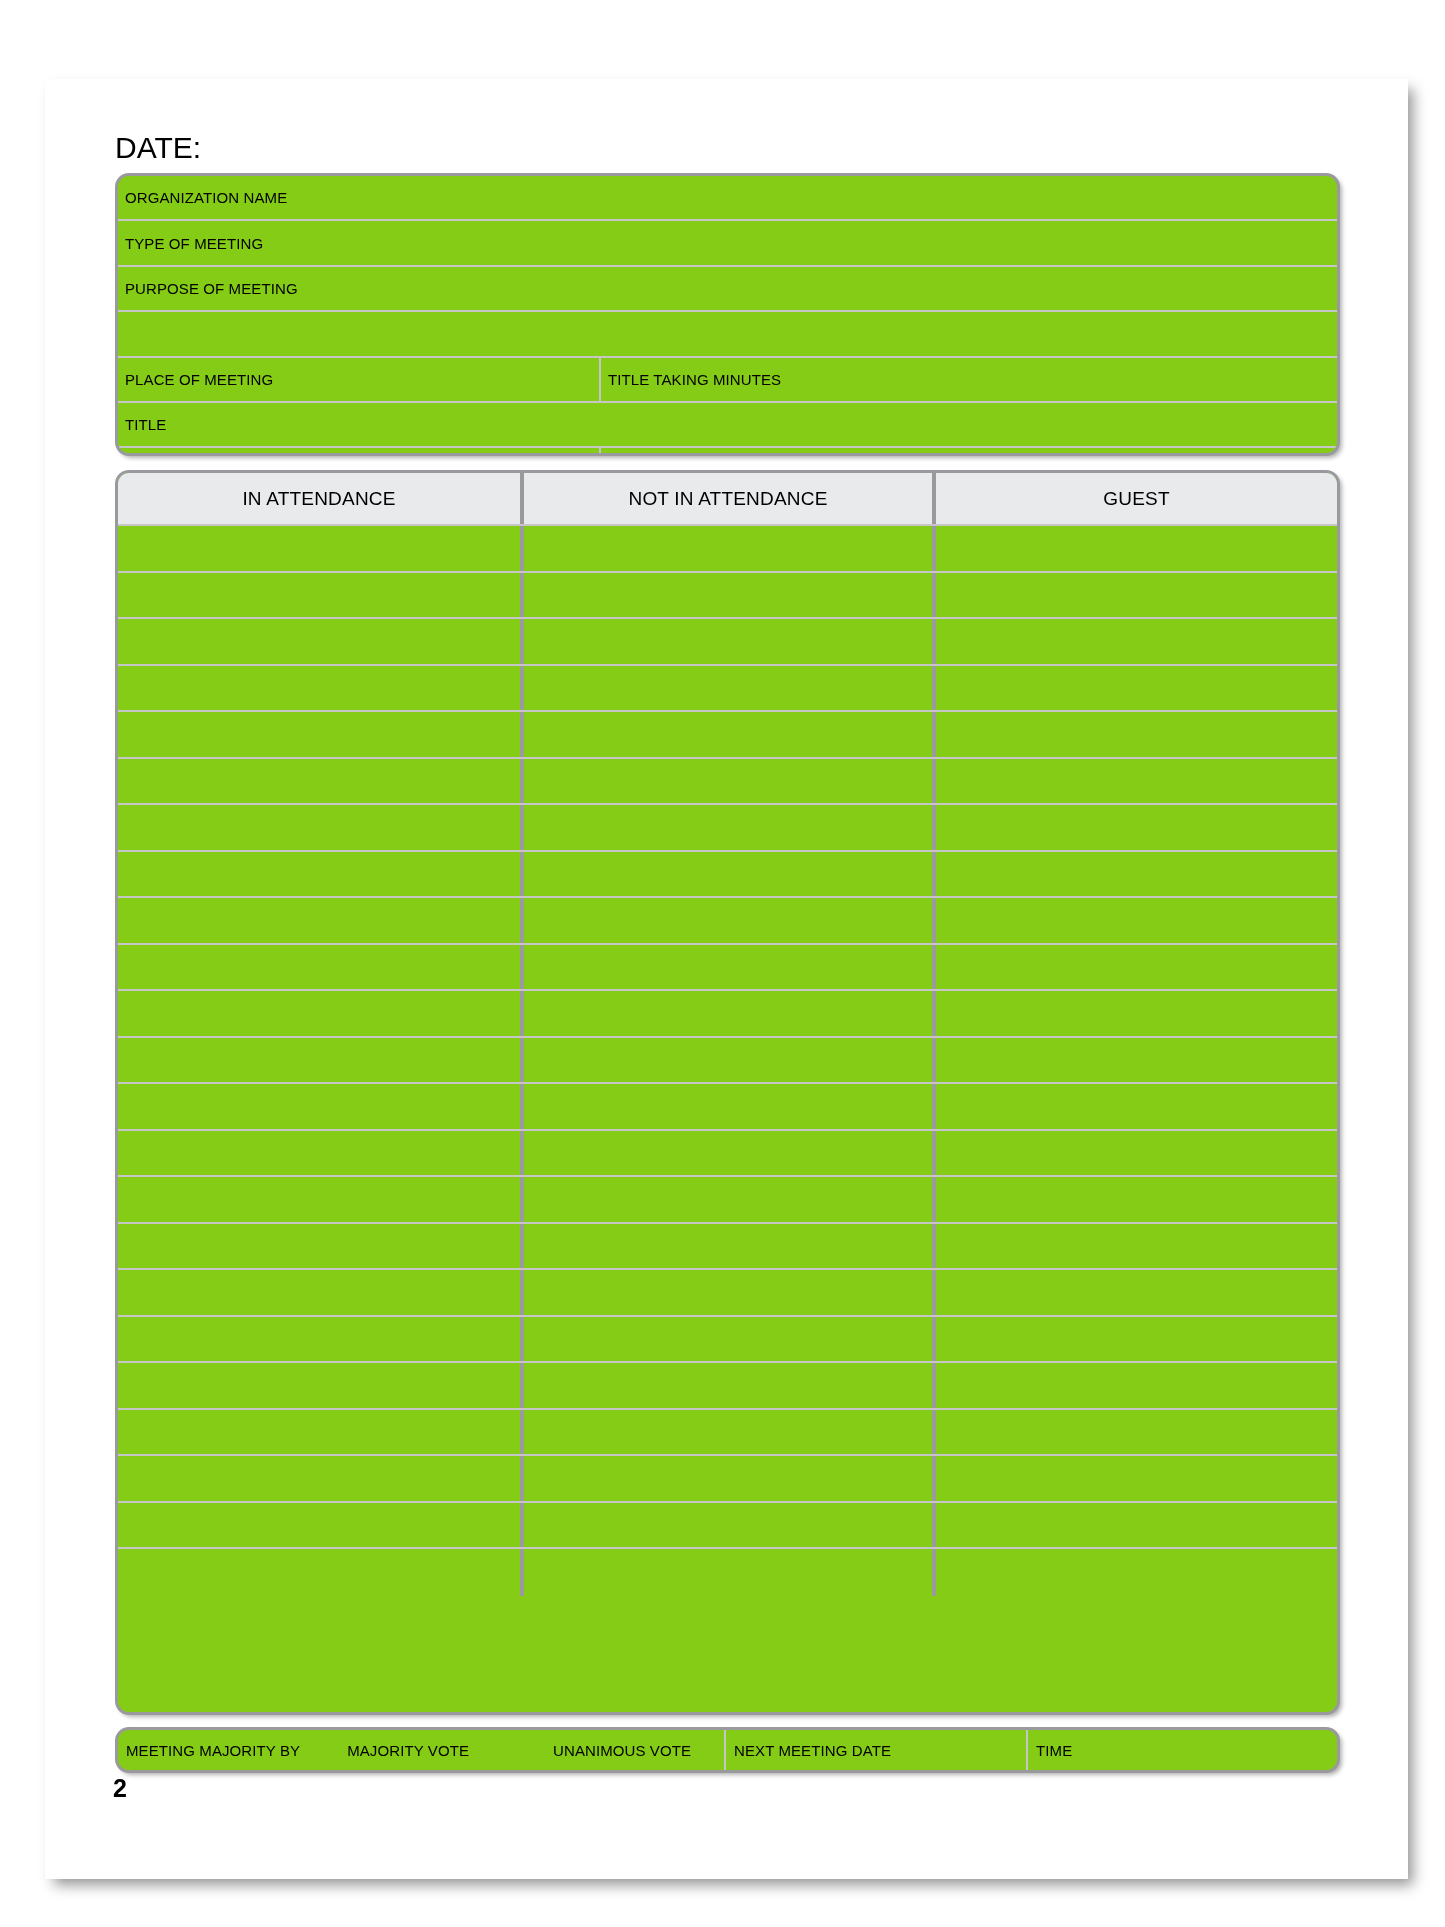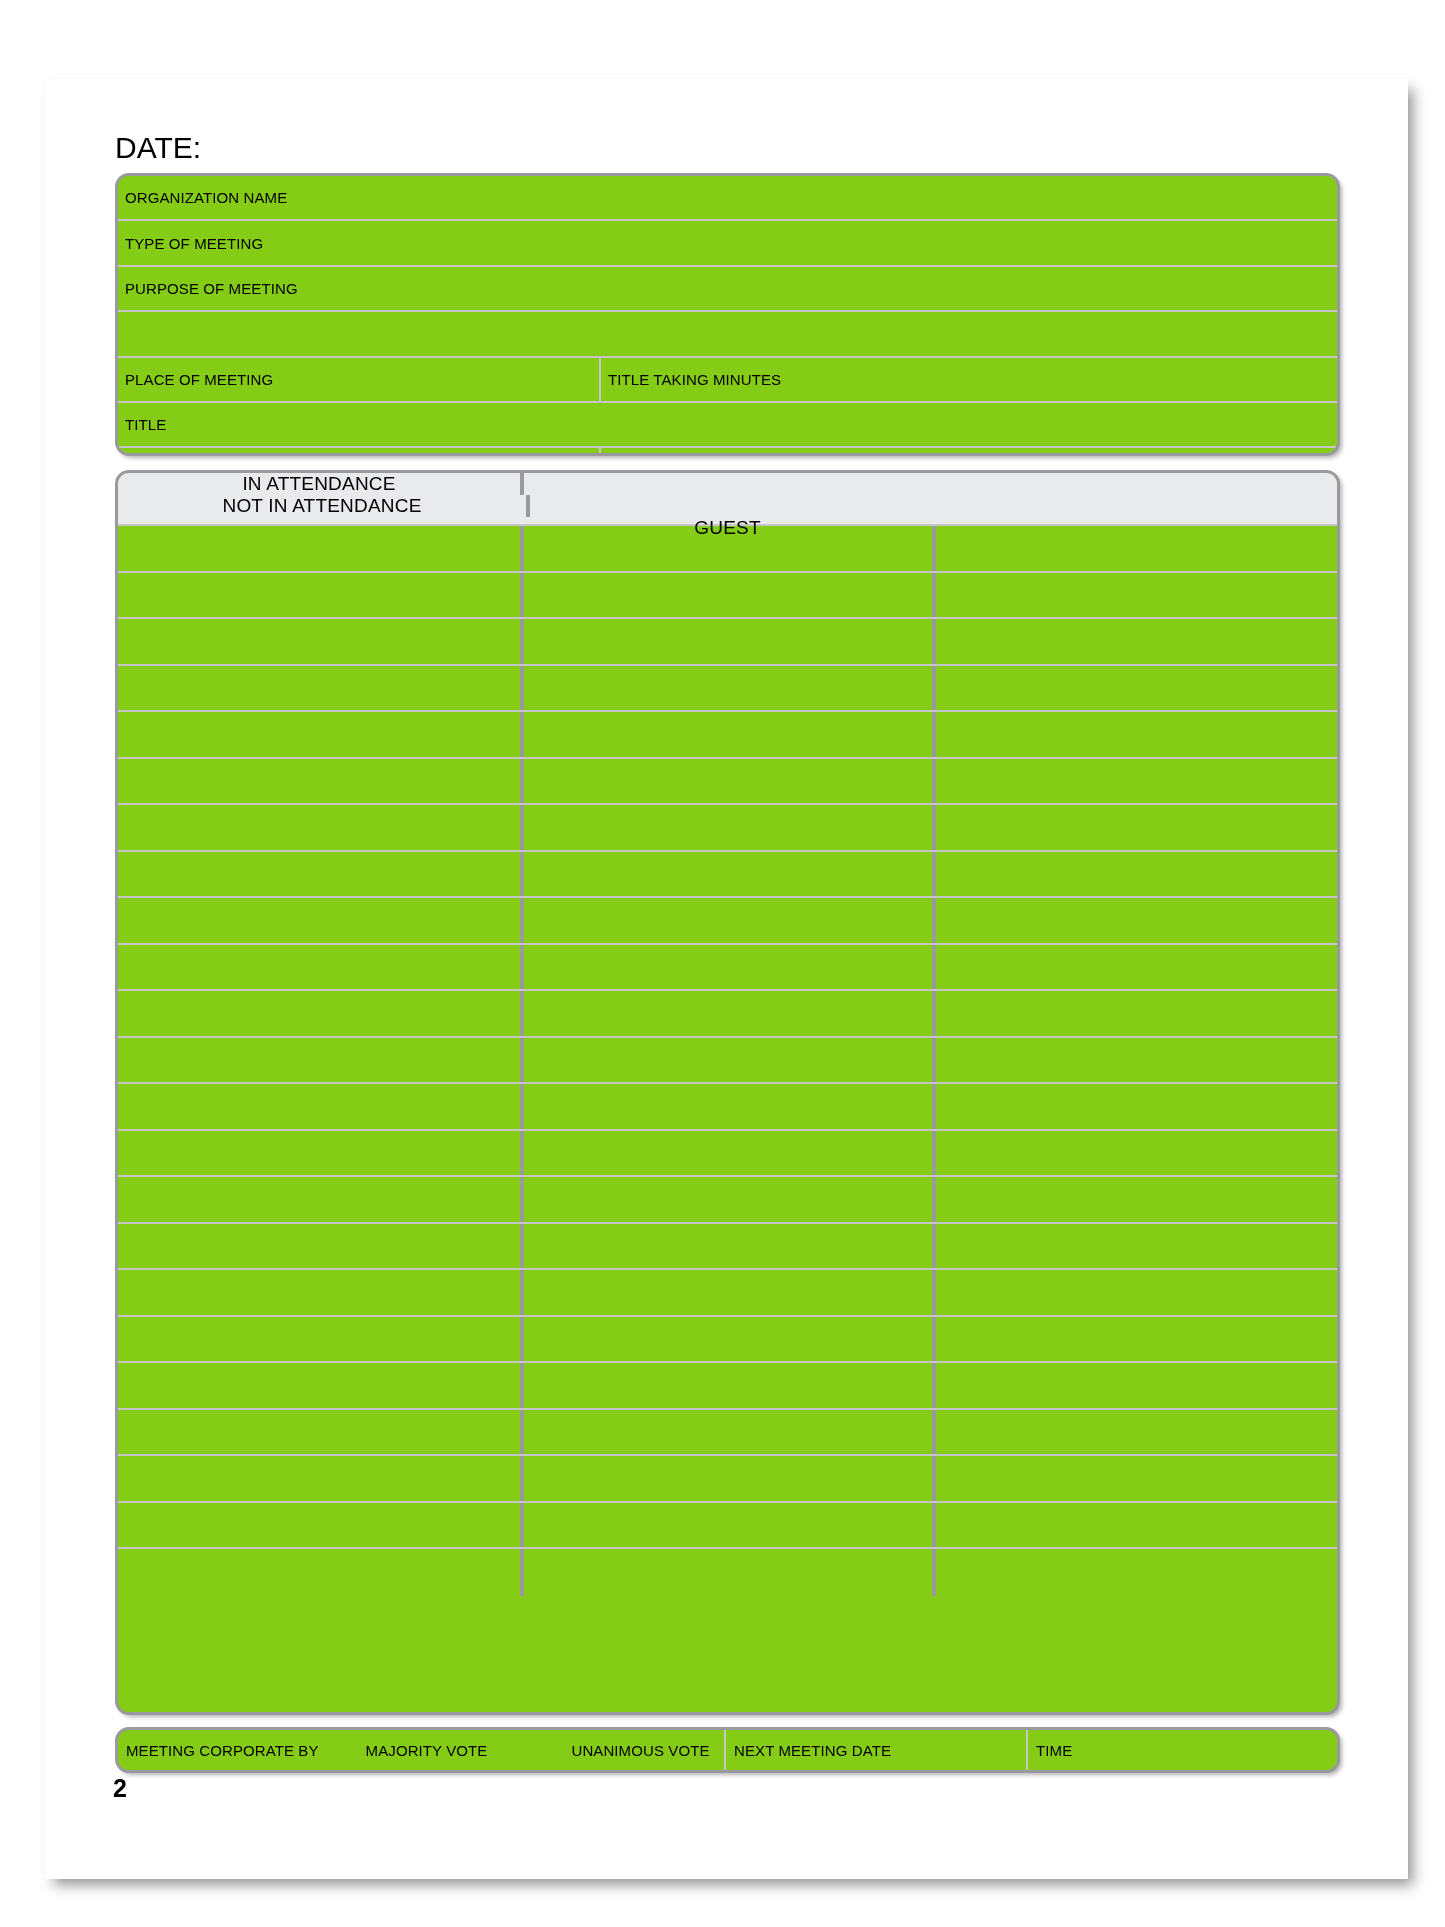--- a/index.html
+++ b/index.html
@@ -96,21 +96,20 @@
     top: 391px;
     width: 1225px;
     height: 1245px;
   }
 
   #att-head {
     display: flex;
     height: 53px;
     background: #e9eaec;
     border-bottom: 2px solid #c6c6c9;
-    flex-direction: column;
   }
   .att-head-cell {
     display: flex;
     align-items: center;
     justify-content: center;
     font-size: 19px;
     color: #000;
     letter-spacing: 0.2px;
     white-space: nowrap;
     height: 100%;
@@ -335,21 +334,21 @@
           <div class="att-cell att-col-2"></div>
           <div class="att-cell att-col-3"></div>
         </div>
       </div>
 
   </div>
 
   <div class="panel" id="footer-panel">
     <div id="footer-row">
       <div class="foot-cell foot-cell-a">
-        <span>MEETING CORPORATE BY</span>
+        <span>MEETING MAJORITY BY</span>
         <span class="vote-majority">MAJORITY VOTE</span>
         <span class="vote-unanimous">UNANIMOUS VOTE</span>
       </div>
       <div class="foot-cell foot-cell-b">NEXT MEETING DATE</div>
       <div class="foot-cell foot-cell-c">TIME</div>
     </div>
   </div>
 
   <div id="page-number">2</div>
 

